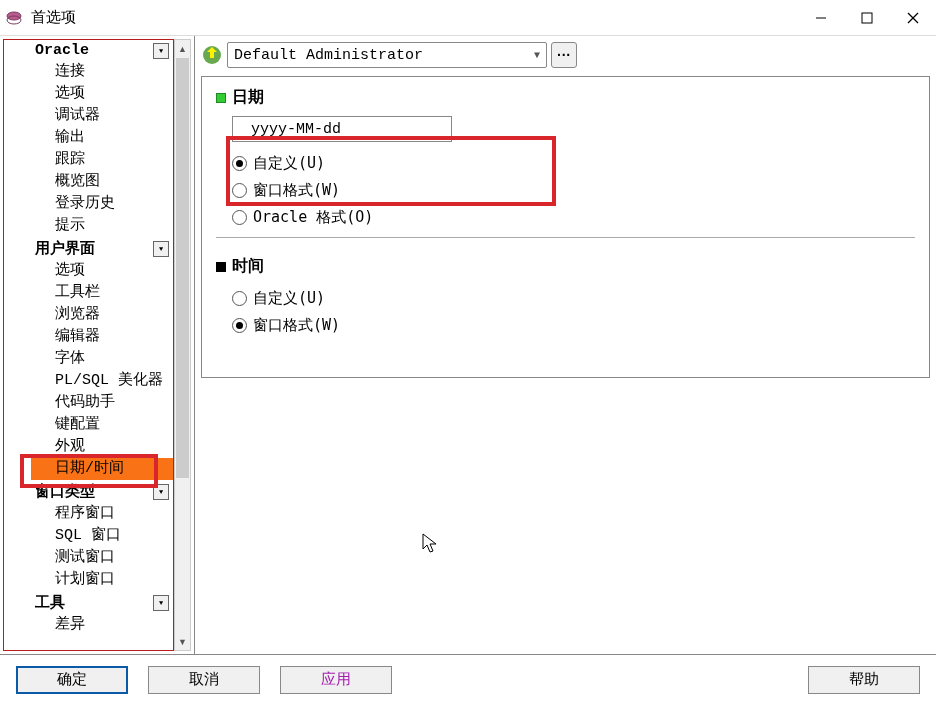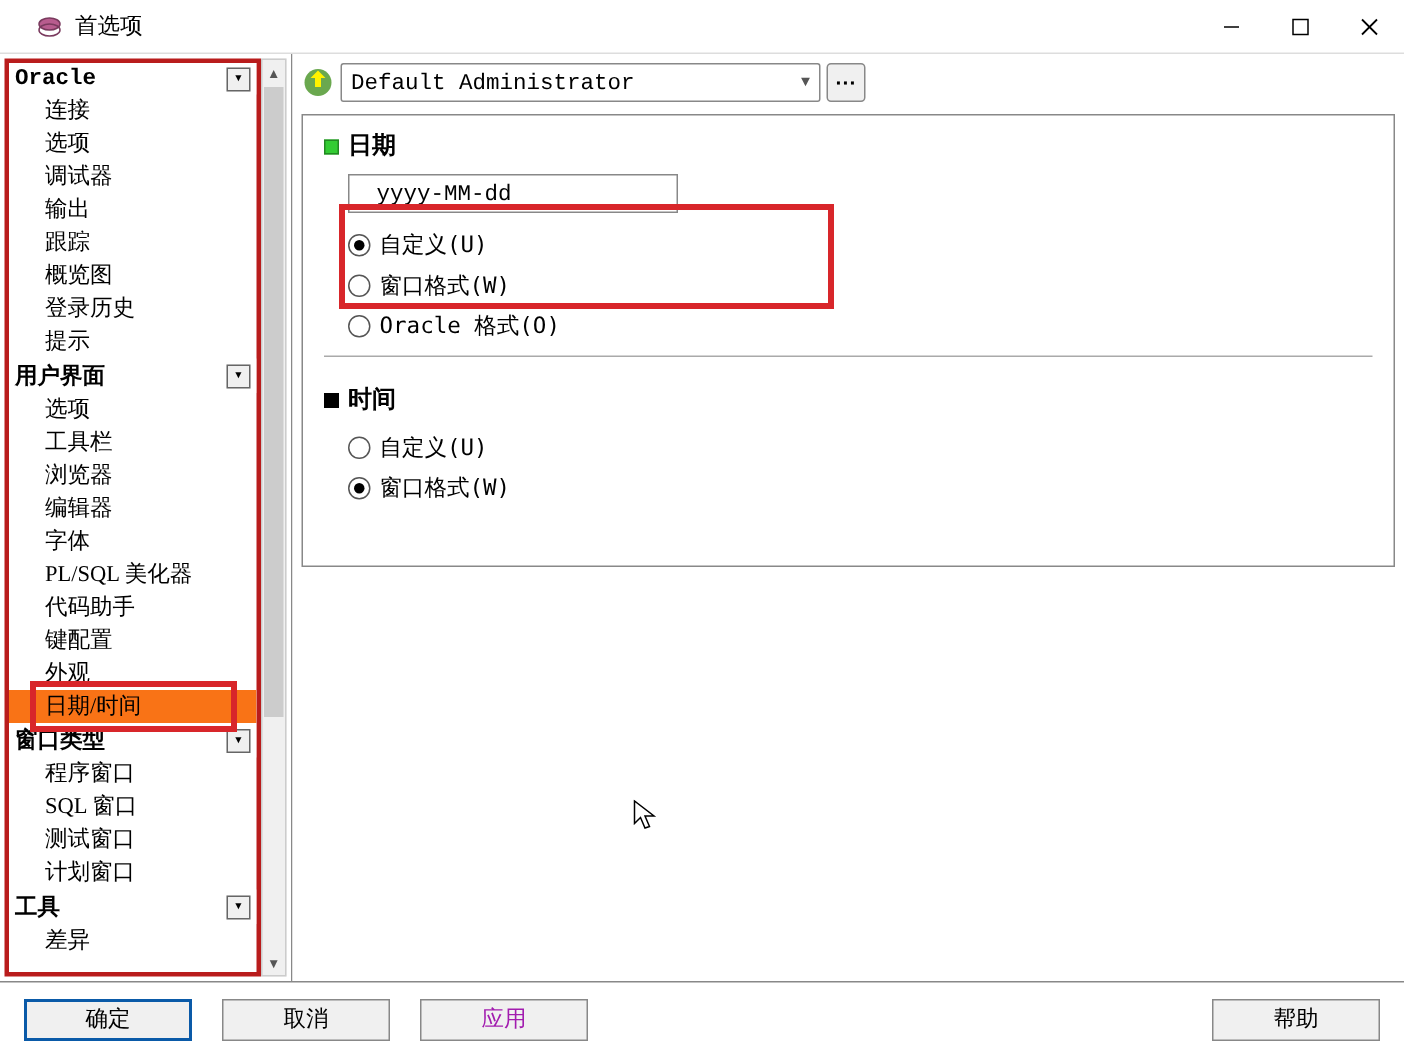--- a/index.html
+++ b/index.html
@@ -1,35 +1,35 @@
 <!DOCTYPE html>
 <html><head>
 <meta charset="utf-8">
 <style>
 * { box-sizing: border-box; margin: 0; padding: 0; }
 body { font-family: "SimSun", "Microsoft YaHei", sans-serif; font-size: 14px; background: #fff; overflow: hidden; }
-.titlebar { height: 36px; display: flex; align-items: center; padding-left: 24px; border-bottom: 1px solid #ddd; }
+.titlebar { height: 36px; display: flex; align-items: center; padding-left: 5px; border-bottom: 1px solid #ddd; }
 .titlebar-icon { width: 18px; height: 18px; margin-right: 8px; }
 .titlebar-title { font-size: 15px; flex: 1; }
 .titlebar-controls { display: flex; }
 .titlebar-btn { width: 46px; height: 36px; display: flex; align-items: center; justify-content: center; }
 .titlebar-btn svg { width: 12px; height: 12px; }
 
 .main { display: flex; height: 618px; }
 .sidebar-wrap { width: 195px; display: flex; border-right: 1px solid #888; padding: 3px; }
-.sidebar { flex: 1; border: 3px solid #b91c1c; background: #fff; overflow: hidden; }
+.sidebar { flex: 1; border: 1px solid #b91c1c; background: #fff; overflow: hidden; padding-left: 27px; }
 .scrollbar { width: 17px; background: #f0f0f0; border: 1px solid #ccc; position: relative; }
 .scrollbar-thumb { background: #ccc; position: absolute; left: 1px; right: 1px; top: 18px; height: 420px; }
 .scrollbar-arrow { position: absolute; left: 0; right: 0; height: 17px; display:flex; align-items:center; justify-content:center; font-size:9px; color:#555;}
 .scrollbar-arrow.up { top: 0; }
 .scrollbar-arrow.down { bottom: 0; }
 
 .tree-header { display: flex; align-items: center; justify-content: space-between; padding: 2px 4px; background: #fff; font-weight: bold; font-family: "Courier New", monospace; font-size: 15px; }
 .tree-header .dropdown { width: 16px; height: 16px; border: 1px solid #666; display:flex; align-items:center; justify-content:center; background:#f0f0f0; font-size:7px;}
-.tree-item { padding: 1px 4px 1px 24px; font-family: Liberation Serif, serif; font-size: 15px; line-height: 20px; white-space: nowrap; }
+.tree-item { padding: 1px 4px 1px 24px; font-family: Liberation Mono, monospace; font-size: 15px; line-height: 20px; white-space: nowrap; }
 .tree-item.selected { background: #f97316; }
 
 .content { flex: 1; padding: 6px; background: #fff; }
 .profile-row { display: flex; align-items: center; gap: 4px; margin-bottom: 8px; }
 .profile-icon { width: 22px; height: 22px; }
 .profile-select { flex: 0 0 320px; height: 26px; border: 1px solid #888; display:flex; align-items:center; padding: 0 6px; font-family: "Courier New", monospace; font-size: 15px; justify-content: space-between; border-radius: 2px;}
 .profile-select .chev { font-size: 10px; color:#555; }
 .ellipsis-btn { width: 26px; height: 26px; border: 1px solid #888; background: #f0f0f0; display:flex; align-items:center; justify-content:center; font-weight:bold; border-radius:3px;}
 
 .panel { border: 1px solid #888; padding: 10px 14px 14px 14px; }

